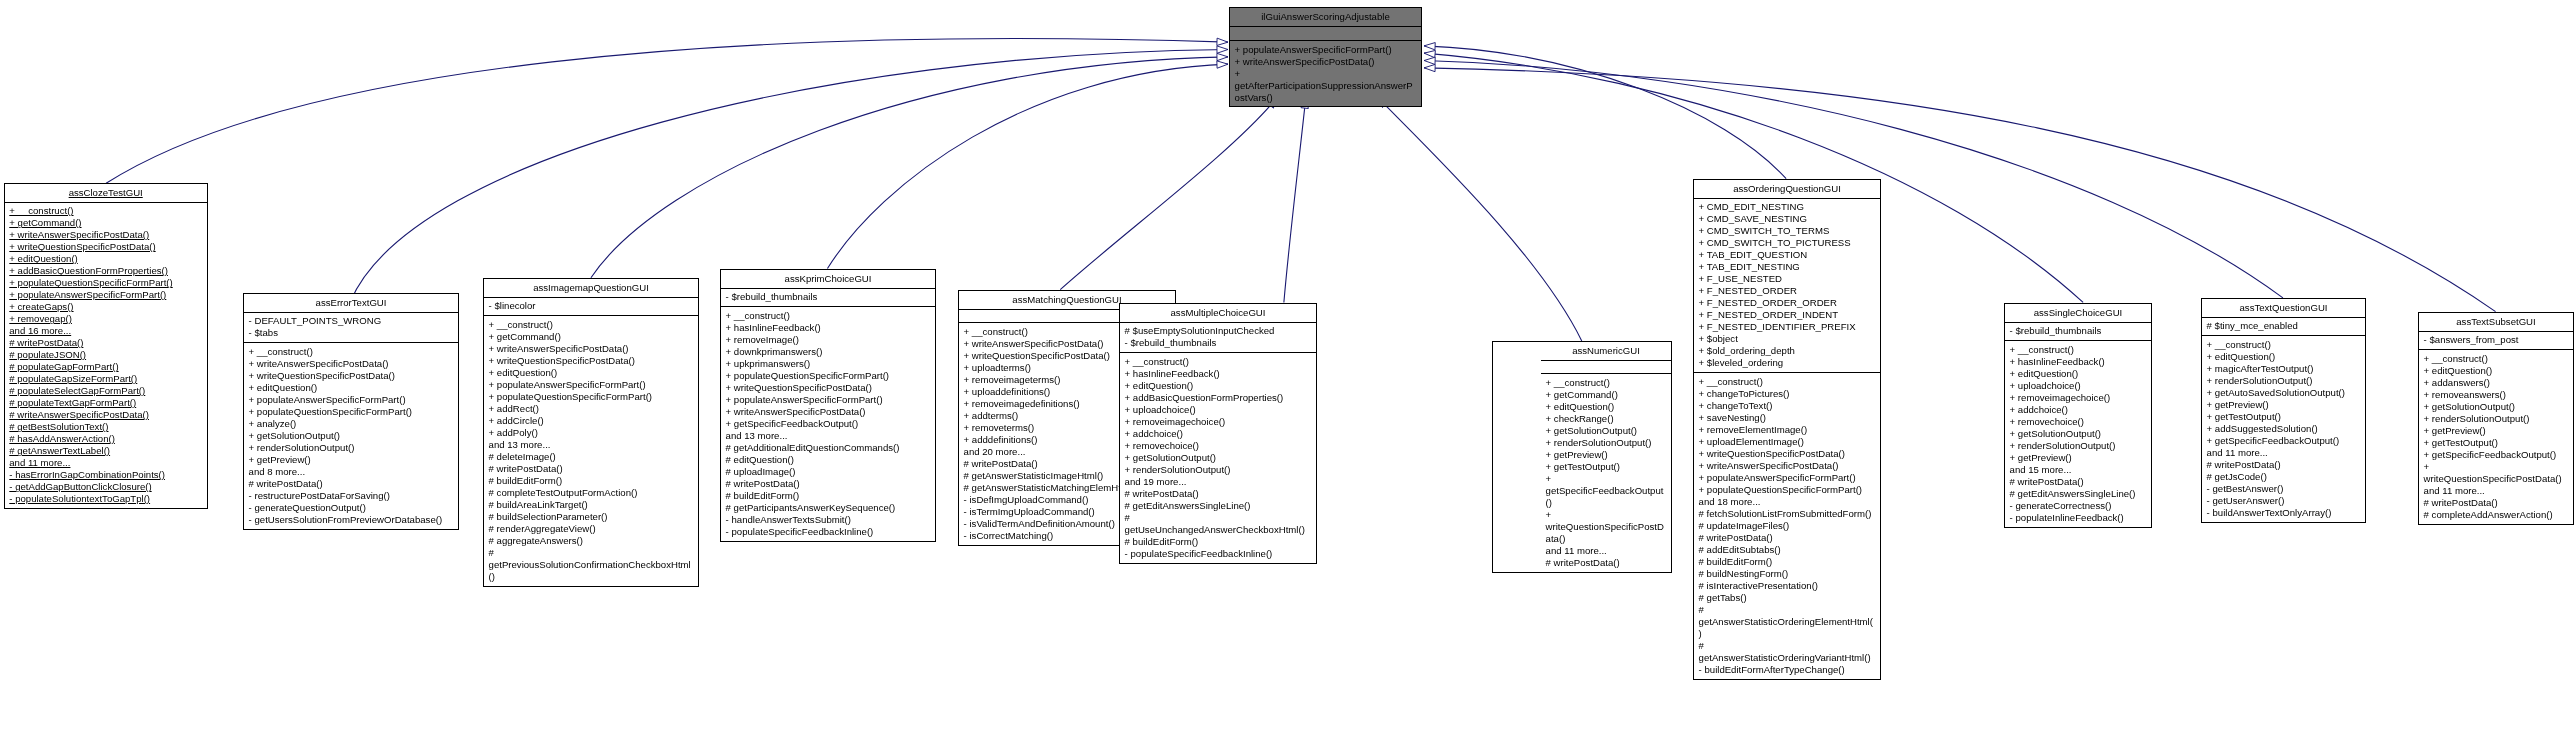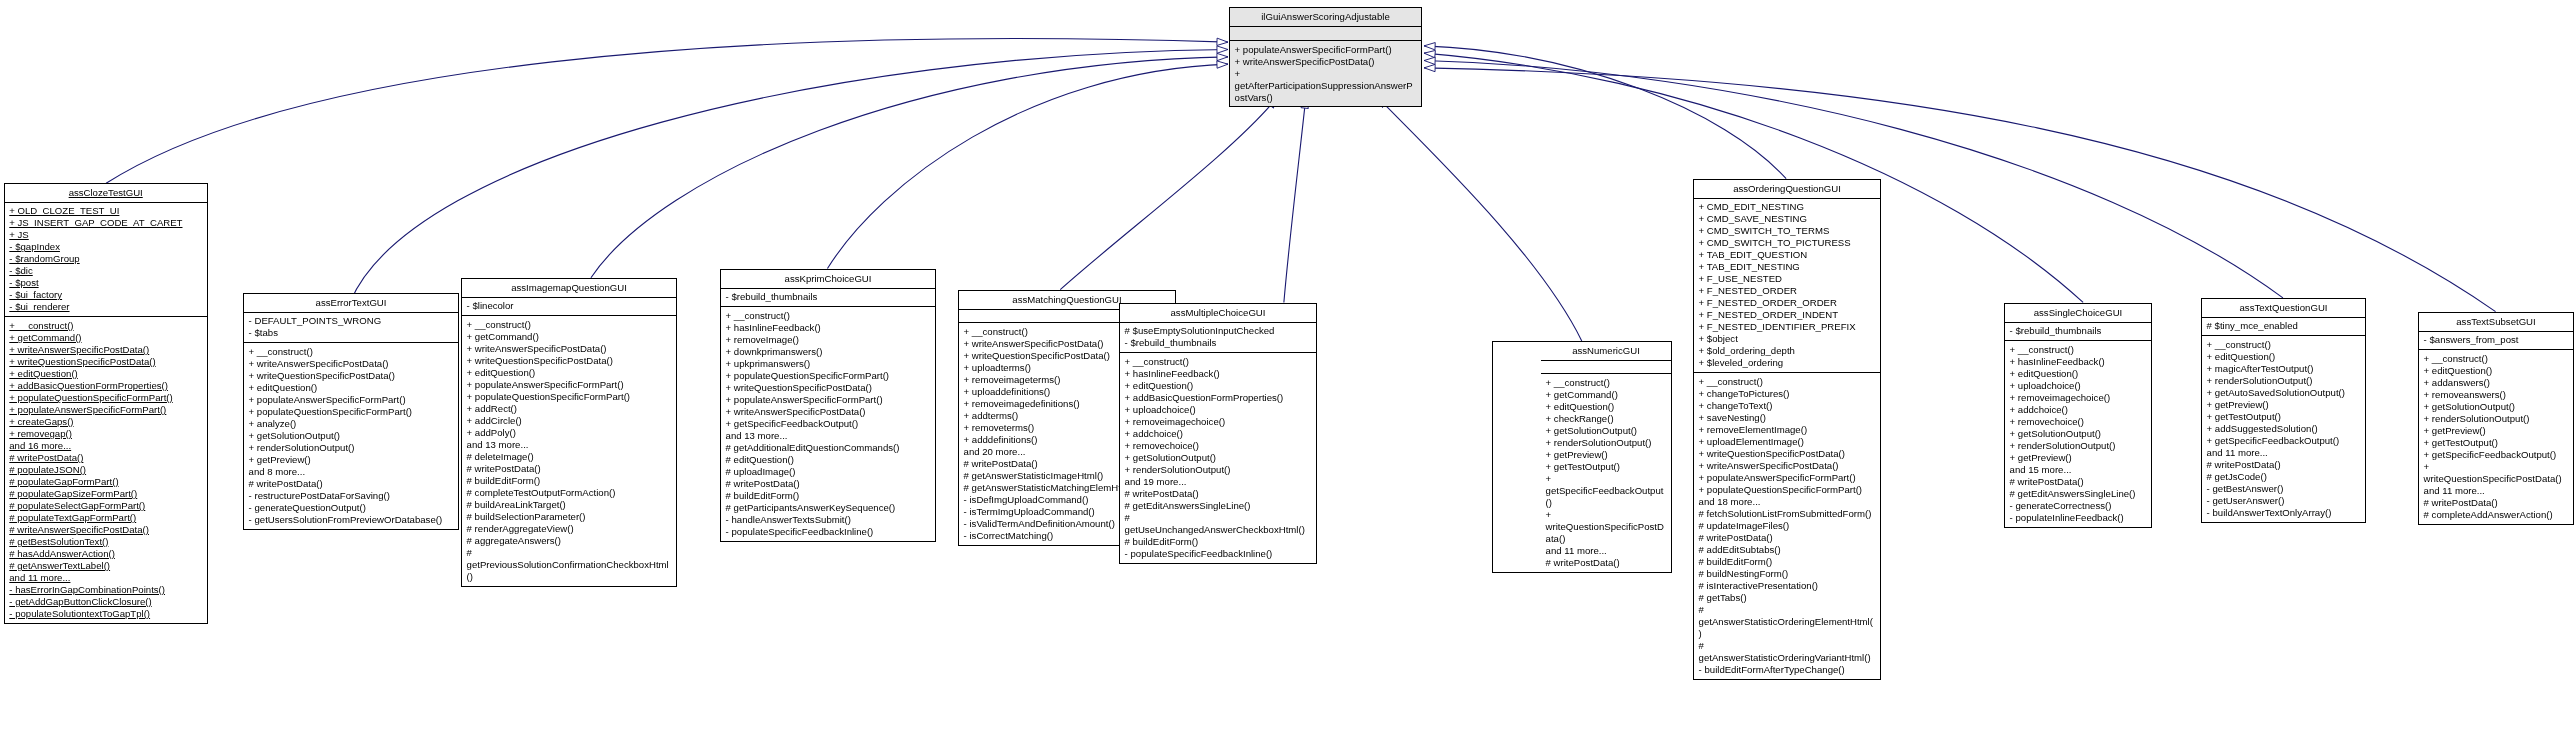--- a/index.html
+++ b/index.html
@@ -51,43 +51,32 @@
     <path class="edge" d="M 902,293 C 960,200 1120,78 1339,70" marker-end="url(#arrowhead)" stroke="#191970"></path>
     <path class="edge" d="M 1156,316 C 1230,250 1345,165 1393,106" marker-end="url(#arrowhead)" stroke="#191970"></path>
     <path class="edge" d="M 1400,330 C 1406,260 1416,180 1424,106" marker-end="url(#arrowhead)" stroke="#191970"></path>
     <path class="edge" d="M 1725,372 C 1680,280 1565,170 1502,106" marker-end="url(#arrowhead)" stroke="#191970"></path>
     <path class="edge" d="M 1948,195 C 1880,120 1720,56 1553,50" marker-end="url(#arrowhead)" stroke="#191970"></path>
     <path class="edge" d="M 2272,330 C 2120,190 1840,82 1553,58" marker-end="url(#arrowhead)" stroke="#191970"></path>
     <path class="edge" d="M 2490,325 C 2280,170 1900,76 1553,66" marker-end="url(#arrowhead)" stroke="#191970"></path>
     <path class="edge" d="M 2722,340 C 2450,150 2050,84 1553,74" marker-end="url(#arrowhead)" stroke="#191970"></path>
   </svg>
 
-  <div class="uml-node base" style="left: 1229px; top: 7.3px; width: 193px; background: #e5e5e5;">
+  <div class="uml-node base" style="left: 1229px; top: 7.3px; width: 193px; background: #737373;">
     <div class="uml-title">ilGuiAnswerScoringAdjustable</div>
     <div class="uml-section uml-attrs"></div>
     <div class="uml-section uml-methods">
         <div class="member-line">+ populateAnswerSpecificFormPart()</div>
         <div class="member-line">+ writeAnswerSpecificPostData()</div>
         <div class="member-line">+ getAfterParticipationSuppressionAnswerPostVars()</div>
       </div>
   </div>
 
   <div class="uml-node" style="left:3.7px;top:183px;width:204px;text-decoration:underline;">
     <div class="uml-title">assClozeTestGUI</div>
-    <div class="uml-section uml-attrs">
-        <div class="member-line">+ OLD_CLOZE_TEST_UI</div>
-        <div class="member-line">+ JS_INSERT_GAP_CODE_AT_CARET</div>
-        <div class="member-line">+ JS</div>
-        <div class="member-line">- $gapIndex</div>
-        <div class="member-line">- $randomGroup</div>
-        <div class="member-line">- $dic</div>
-        <div class="member-line">- $post</div>
-        <div class="member-line">- $ui_factory</div>
-        <div class="member-line">- $ui_renderer</div>
-      </div>
     <div class="uml-section uml-methods">
         <div class="member-line">+ __construct()</div>
         <div class="member-line">+ getCommand()</div>
         <div class="member-line">+ writeAnswerSpecificPostData()</div>
         <div class="member-line">+ writeQuestionSpecificPostData()</div>
         <div class="member-line">+ editQuestion()</div>
         <div class="member-line">+ addBasicQuestionFormProperties()</div>
         <div class="member-line">+ populateQuestionSpecificFormPart()</div>
         <div class="member-line">+ populateAnswerSpecificFormPart()</div>
         <div class="member-line">+ createGaps()</div>
@@ -128,21 +117,21 @@
         <div class="member-line">+ renderSolutionOutput()</div>
         <div class="member-line">+ getPreview()</div>
         <div class="member-line">and 8 more...</div>
         <div class="member-line"># writePostData()</div>
         <div class="member-line">- restructurePostDataForSaving()</div>
         <div class="member-line">- generateQuestionOutput()</div>
         <div class="member-line">- getUsersSolutionFromPreviewOrDatabase()</div>
       </div>
   </div>
 
-  <div class="uml-node" style="left:461px;top:278px;width:216px;">
+  <div class="uml-node" style="left:483px;top:278px;width:216px;">
     <div class="uml-title">assImagemapQuestionGUI</div>
     <div class="uml-section uml-attrs">
         <div class="member-line">- $linecolor</div>
       </div>
     <div class="uml-section uml-methods">
         <div class="member-line">+ __construct()</div>
         <div class="member-line">+ getCommand()</div>
         <div class="member-line">+ writeAnswerSpecificPostData()</div>
         <div class="member-line">+ writeQuestionSpecificPostData()</div>
         <div class="member-line">+ editQuestion()</div>

